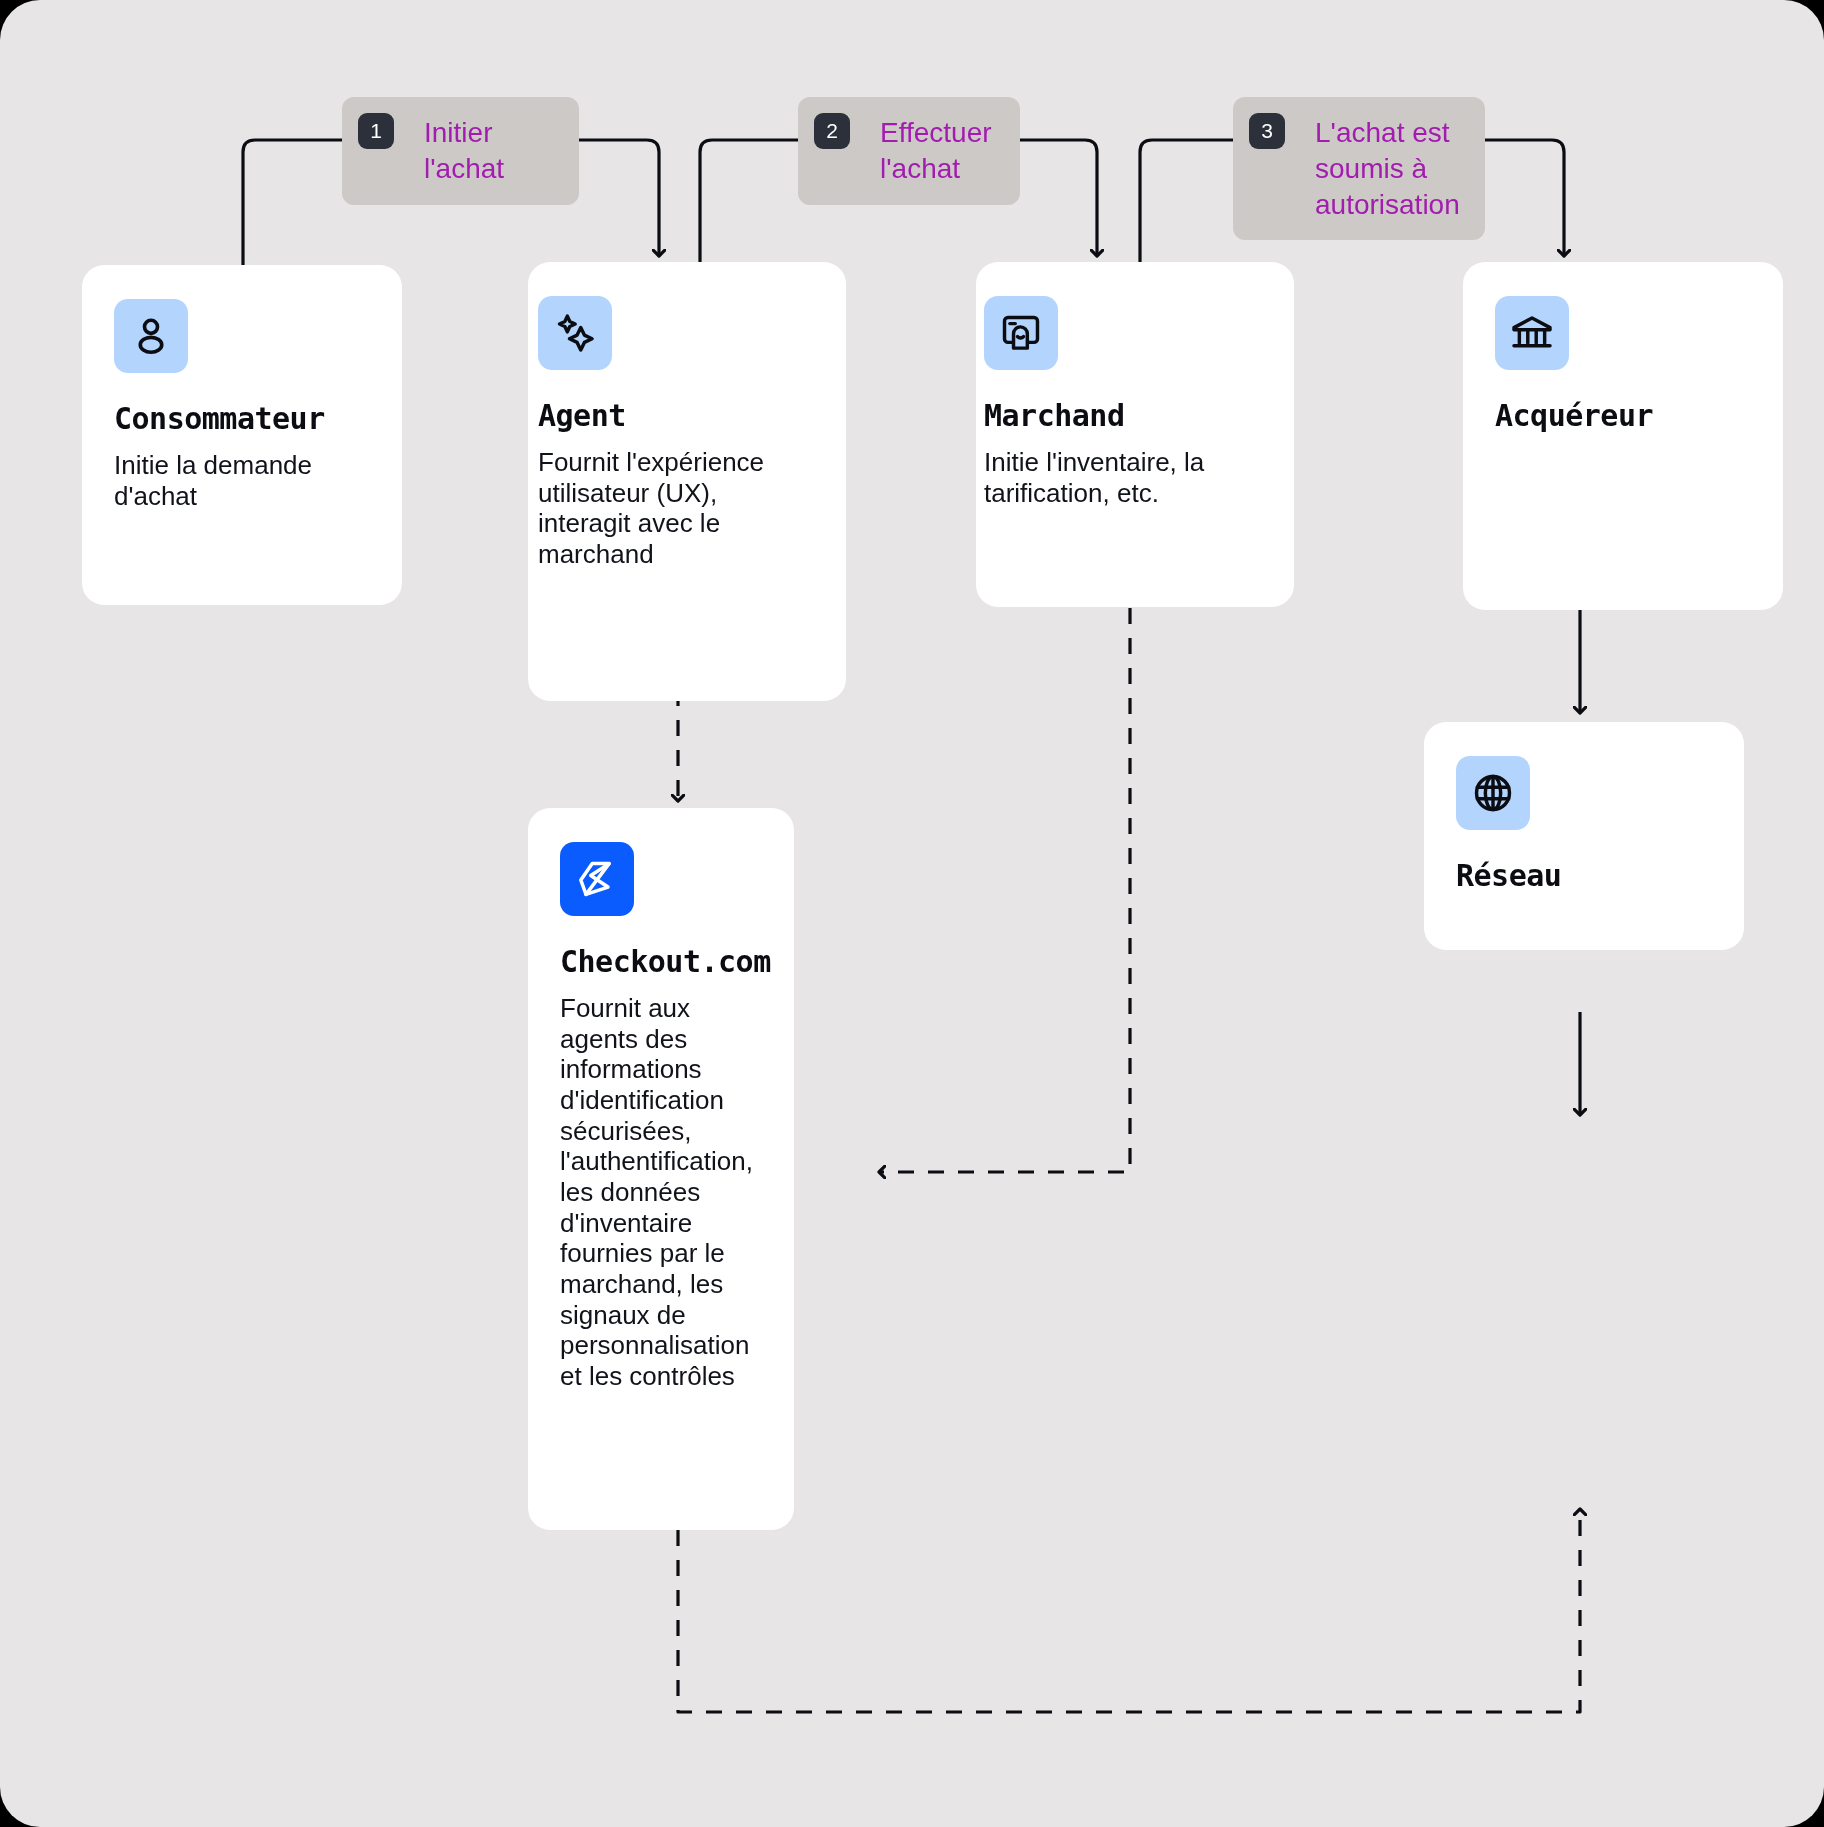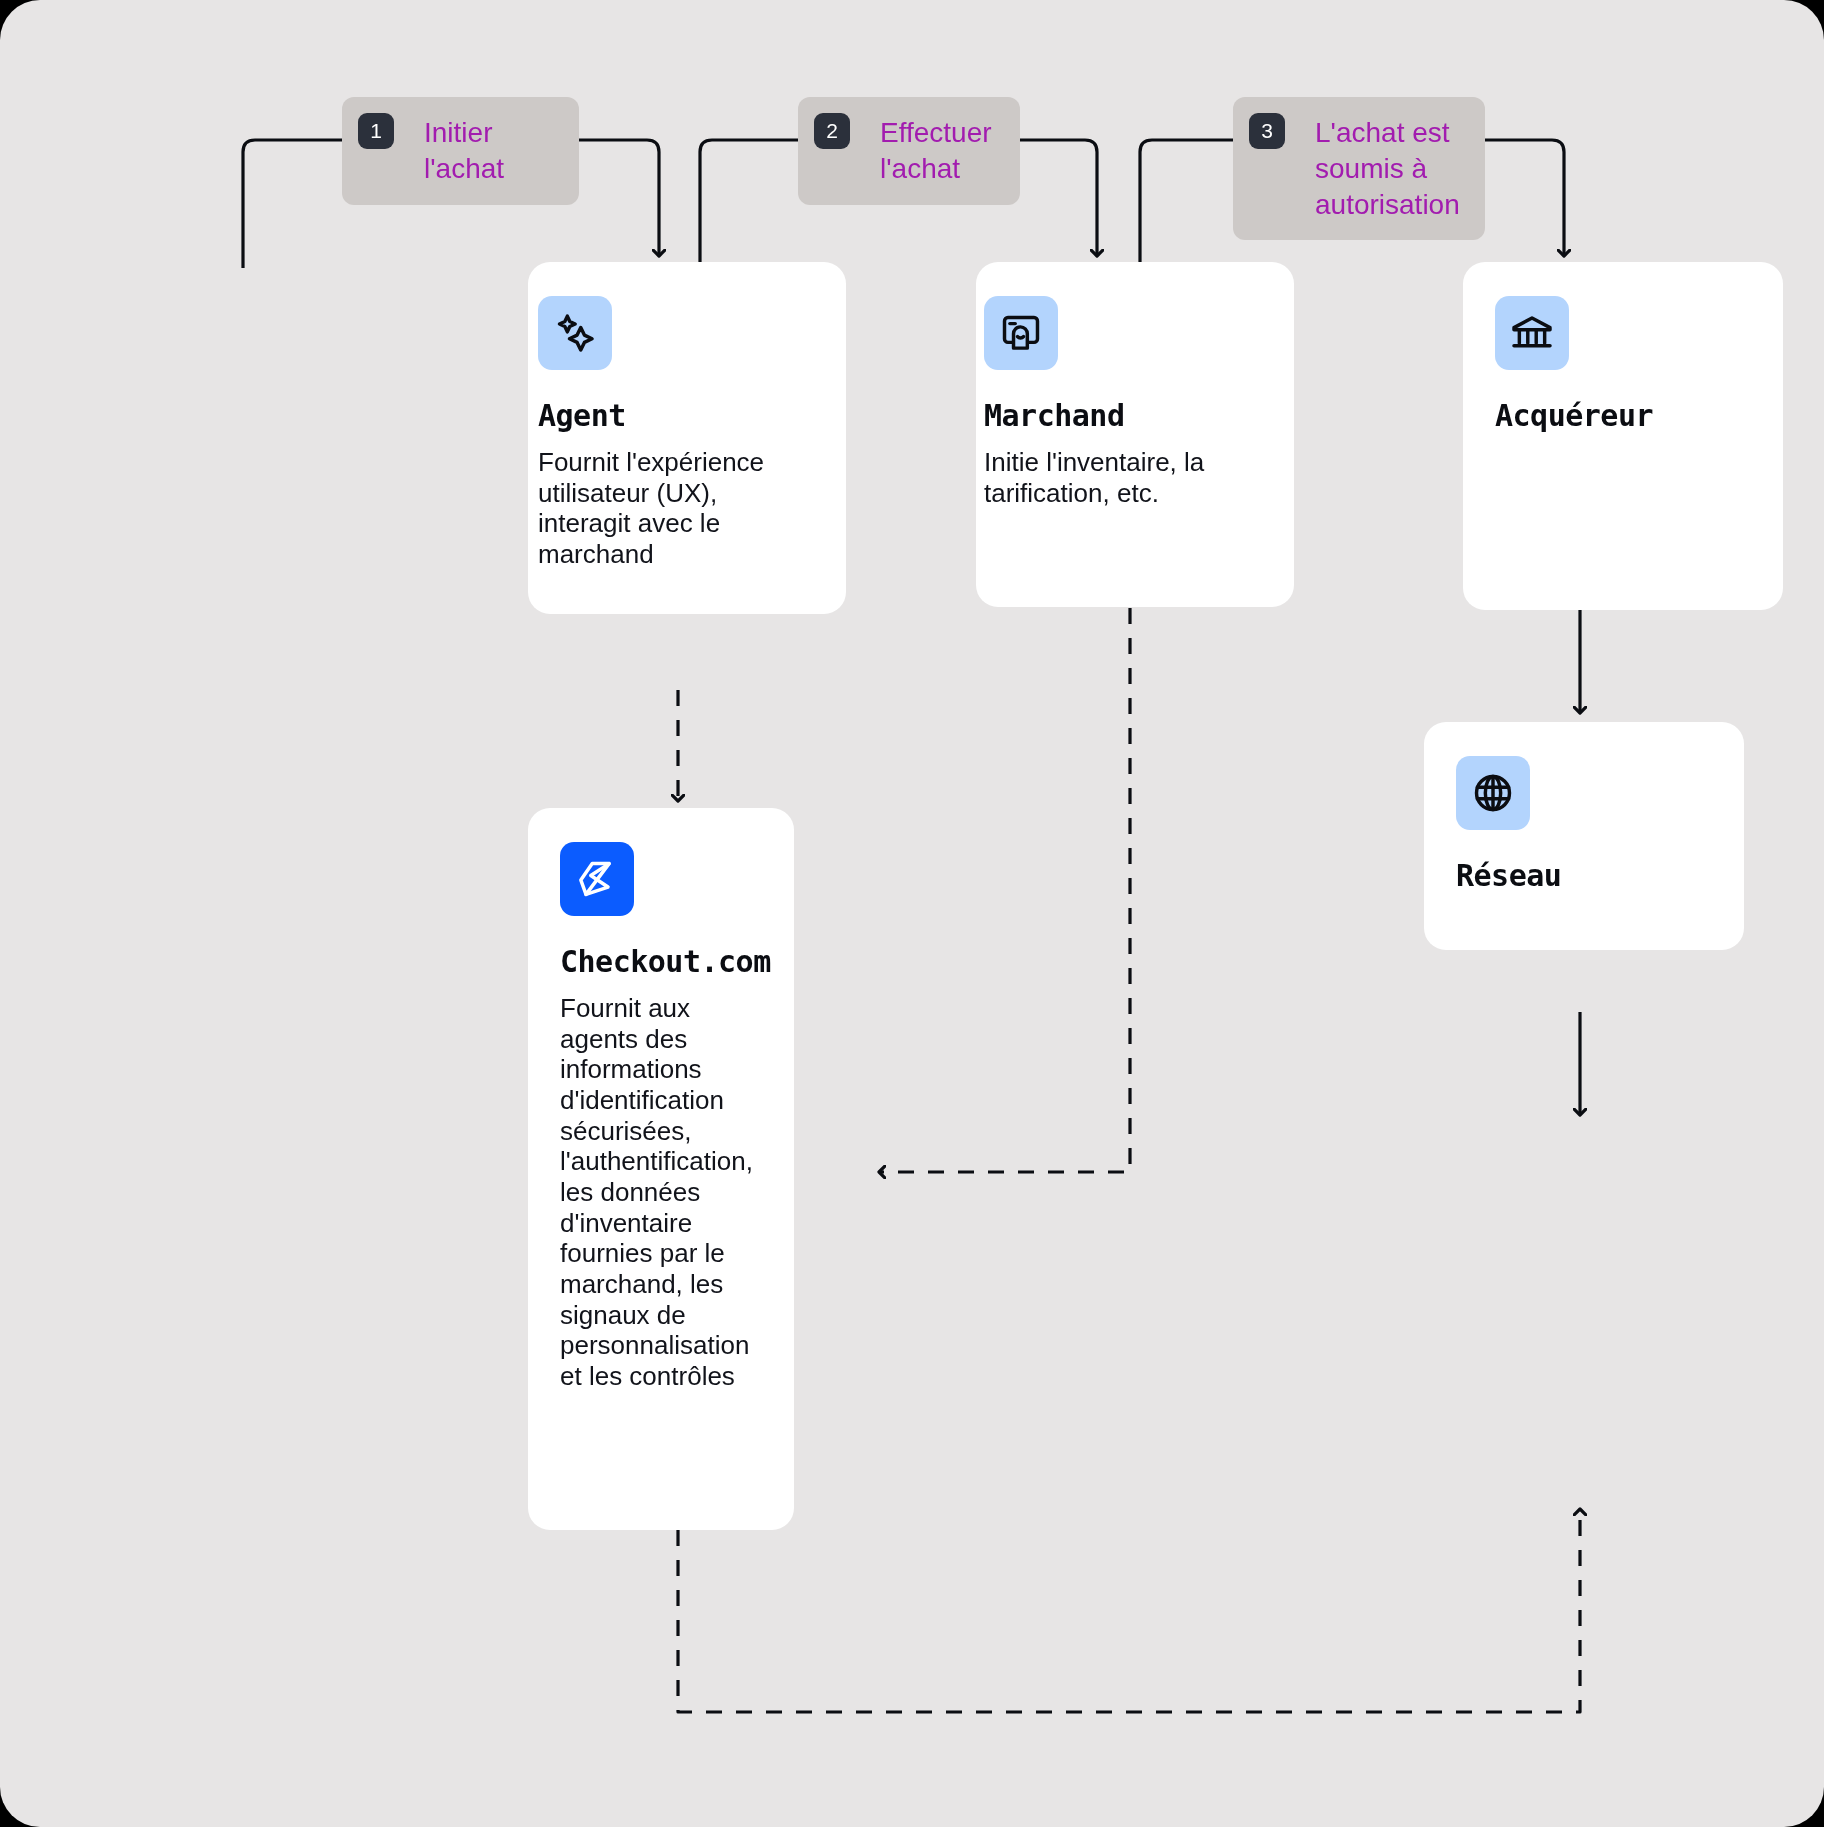--- a/index.html
+++ b/index.html
@@ -151,22 +151,32 @@
 l'achat</div>
   </div>
 
   <div class="step-chip" style="left:1233px; top:97px; width:252px;">
     <div class="step-num">3</div>
     <div class="step-text">L'achat est
 soumis à
 autorisation</div>
   </div>
 
-
-  <div class="card" style="left:528px; top:262px; width:318px; height:352px;padding-left:10px;">
+  <div class="card" style="left:82px; top:265px; width:320px; height:340px;">
+    <div class="card-icon">
+      <svg width="46" height="46" viewBox="0 0 24 24" fill="none" stroke="#0b0d12" stroke-width="1.9" stroke-linecap="round" stroke-linejoin="round">
+        <circle cx="12" cy="7.2" r="3.4"></circle>
+        <ellipse cx="12" cy="16.6" rx="5.6" ry="3.9"></ellipse>
+      </svg>
+    </div>
+    <h3 class="card-title">Consommateur</h3>
+    <p class="card-desc">Initie la demande d'achat</p>
+  </div>
+
+  <div class="card" style="left:528px; top:262px; width:318px; height:439px;padding-left:10px;">
     <div class="card-icon">
       <svg width="46" height="46" viewBox="0 0 24 24" fill="none" stroke="#0b0d12" stroke-width="1.8" stroke-linecap="round" stroke-linejoin="round">
         <path d="M8 3.2 L9.3 6.0 L12.1 7.3 L9.3 8.6 L8 11.4 L6.7 8.6 L3.9 7.3 L6.7 6.0 Z"></path>
         <path d="M15 9.1 L16.9 13.1 L20.9 15.0 L16.9 16.9 L15 20.9 L13.1 16.9 L9.1 15.0 L13.1 13.1 Z"></path>
       </svg>
     </div>
     <h3 class="card-title">Agent</h3>
     <p class="card-desc tight">Fournit l'expérience utilisateur (UX), interagit avec le marchand</p>
   </div>
 

